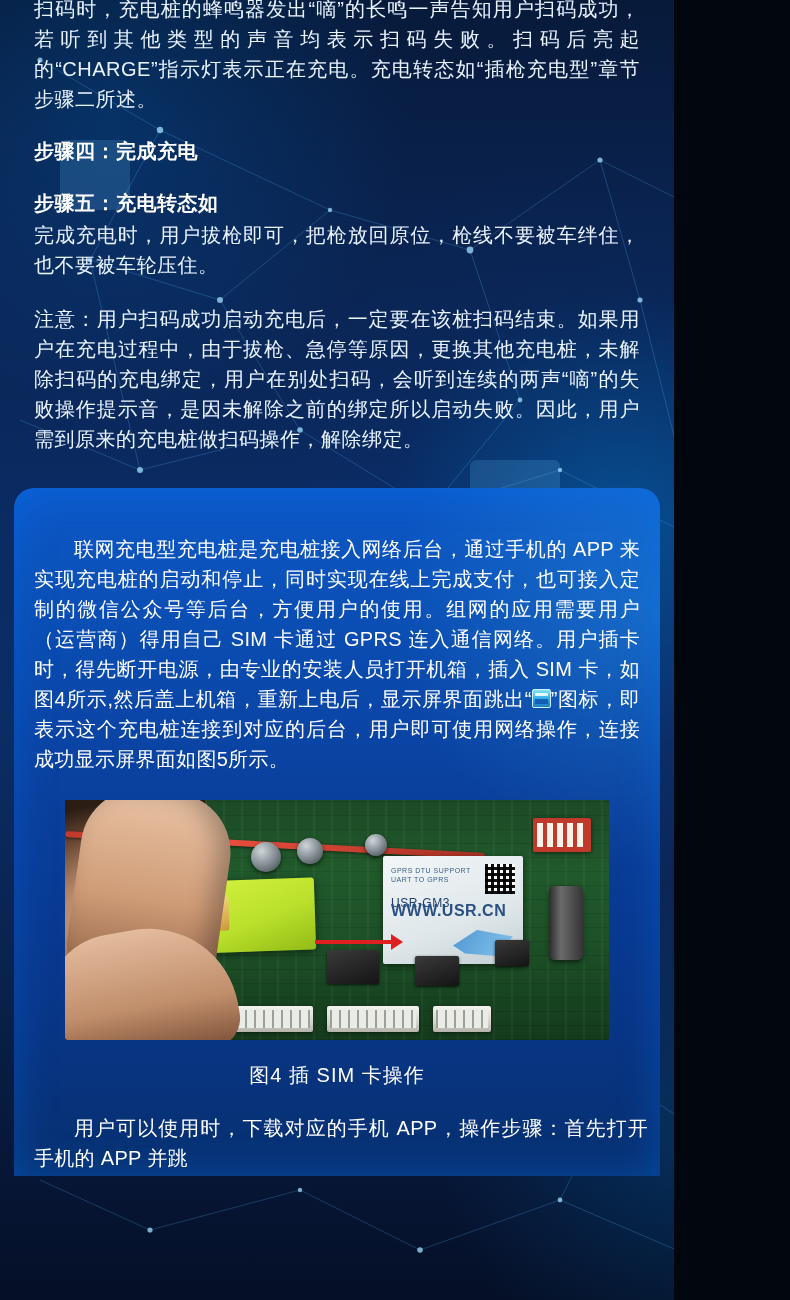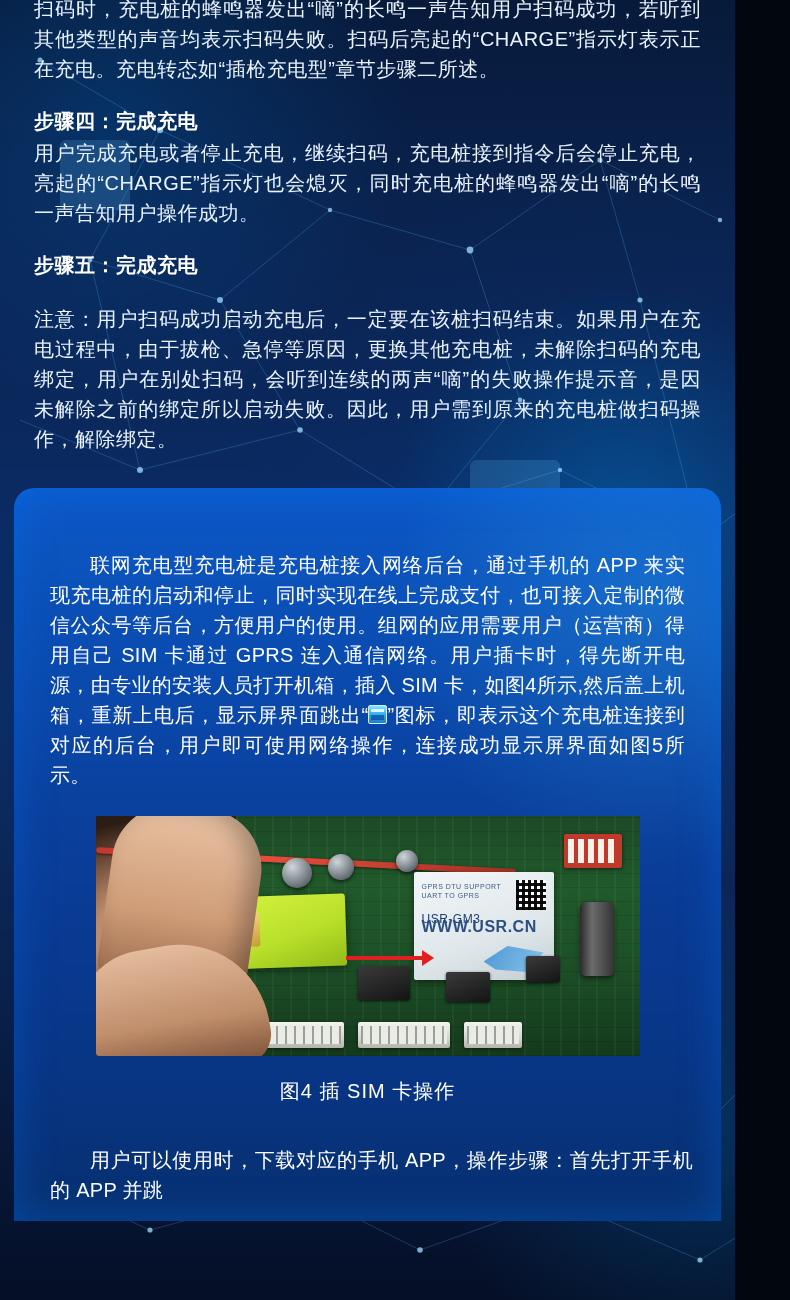--- a/index.html
+++ b/index.html
@@ -8,21 +8,21 @@
     background: #02060e;
   }
   body {
     width: 790px;
     height: 1300px;
     overflow: hidden;
     font-family: "Liberation Sans", sans-serif;
   }
   .page {
     position: relative;
-    width: 735px;
+    width: 674px;
     height: 1300px;
     overflow: hidden;
     background:
       radial-gradient(circle at 620px 520px, rgba(0,160,255,0.30) 0px, rgba(0,70,160,0.05) 230px, rgba(0,0,0,0) 380px),
       radial-gradient(circle at 110px 120px, rgba(0,120,220,0.22) 0px, rgba(0,0,0,0) 300px),
       radial-gradient(circle at 700px 1140px, rgba(0,140,230,0.20) 0px, rgba(0,0,0,0) 260px),
       linear-gradient(180deg, #071a3a 0%, #0a2350 18%, #0a2b63 40%, #0b2d66 55%, #0a2452 72%, #07183a 88%, #050f26 100%);
   }
 
   
@@ -89,21 +89,21 @@
   }
   .panel-body {
     padding: 18px 20px 0 20px;
   }
   .panel-para {
     font-size: 20px;
     line-height: 30px;
     color: #ffffff;
     text-align: justify;
     text-justify: inter-ideograph;
-    margin: 16px;
+    margin: 0;
     letter-spacing: 0.3px;
   }
   .indent { text-indent: 2em; }
 
   .inline-icon {
     display: inline-block;
     width: 17px;
     height: 17px;
     vertical-align: -2px;
     background: linear-gradient(180deg, #7fe8ff 0%, #2aa7e8 55%, #1e7fc4 100%);
@@ -369,23 +369,23 @@
       </g>
     </svg>
   </div>
 
   <div class="content">
 
     <section class="top-text">
       <p class="para first">扫码时，充电桩的蜂鸣器发出“嘀”的长鸣一声告知用户扫码成功，若听到其他类型的声音均表示扫码失败。扫码后亮起的“CHARGE”指示灯表示正在充电。充电转态如“插枪充电型”章节步骤二所述。</p>
 
       <h3 class="step-title">步骤四：完成充电</h3>
-      <p class="para">用户完成充电或者停止充电，继续扫码，充电桩接到指令后会停止充电，亮起的“CHARGE”指示灯也会熄灭，同时充电桩的蜂鸣器发出“嘀”的长鸣一声告知用户操作成功。</p>
-
-      <h3 class="step-title">步骤五：完成充电</h3>
+
+      <h3 class="step-title">步骤五：充电转态如</h3>
+      <p class="para">完成充电时，用户拔枪即可，把枪放回原位，枪线不要被车绊住，也不要被车轮压住。</p>
 
       <p class="para note">注意：用户扫码成功启动充电后，一定要在该桩扫码结束。如果用户在充电过程中，由于拔枪、急停等原因，更换其他充电桩，未解除扫码的充电绑定，用户在别处扫码，会听到连续的两声“嘀”的失败操作提示音，是因未解除之前的绑定所以启动失败。因此，用户需到原来的充电桩做扫码操作，解除绑定。</p>
     </section>
 
     <section class="panel">
 
       <div class="panel-body">
         <p class="panel-para indent"><span>联网充电型充电桩是充电桩接入网络后台，通过手机的 APP 来实现充电桩的启动和停止，同时实现在线上完成支付，也可接入定制的微信公众号等后台，方便用户的使用。组网的应用需要用户（运营商）得用自己 SIM 卡通过 GPRS 连入通信网络。用户插卡时，得先断开电源，由专业的安装人员打开机箱，插入 SIM 卡，如图4所示,然后盖上机箱，重新上电后，显示屏界面跳出“</span><span class="inline-icon"></span><span>”图标，即表示这个充电桩连接到对应的后台，用户即可使用网络操作，连接成功显示屏界面如图5所示。</span></p>
 
         <figure class="figure-wrap" style="margin-left:auto;margin-right:auto;">

